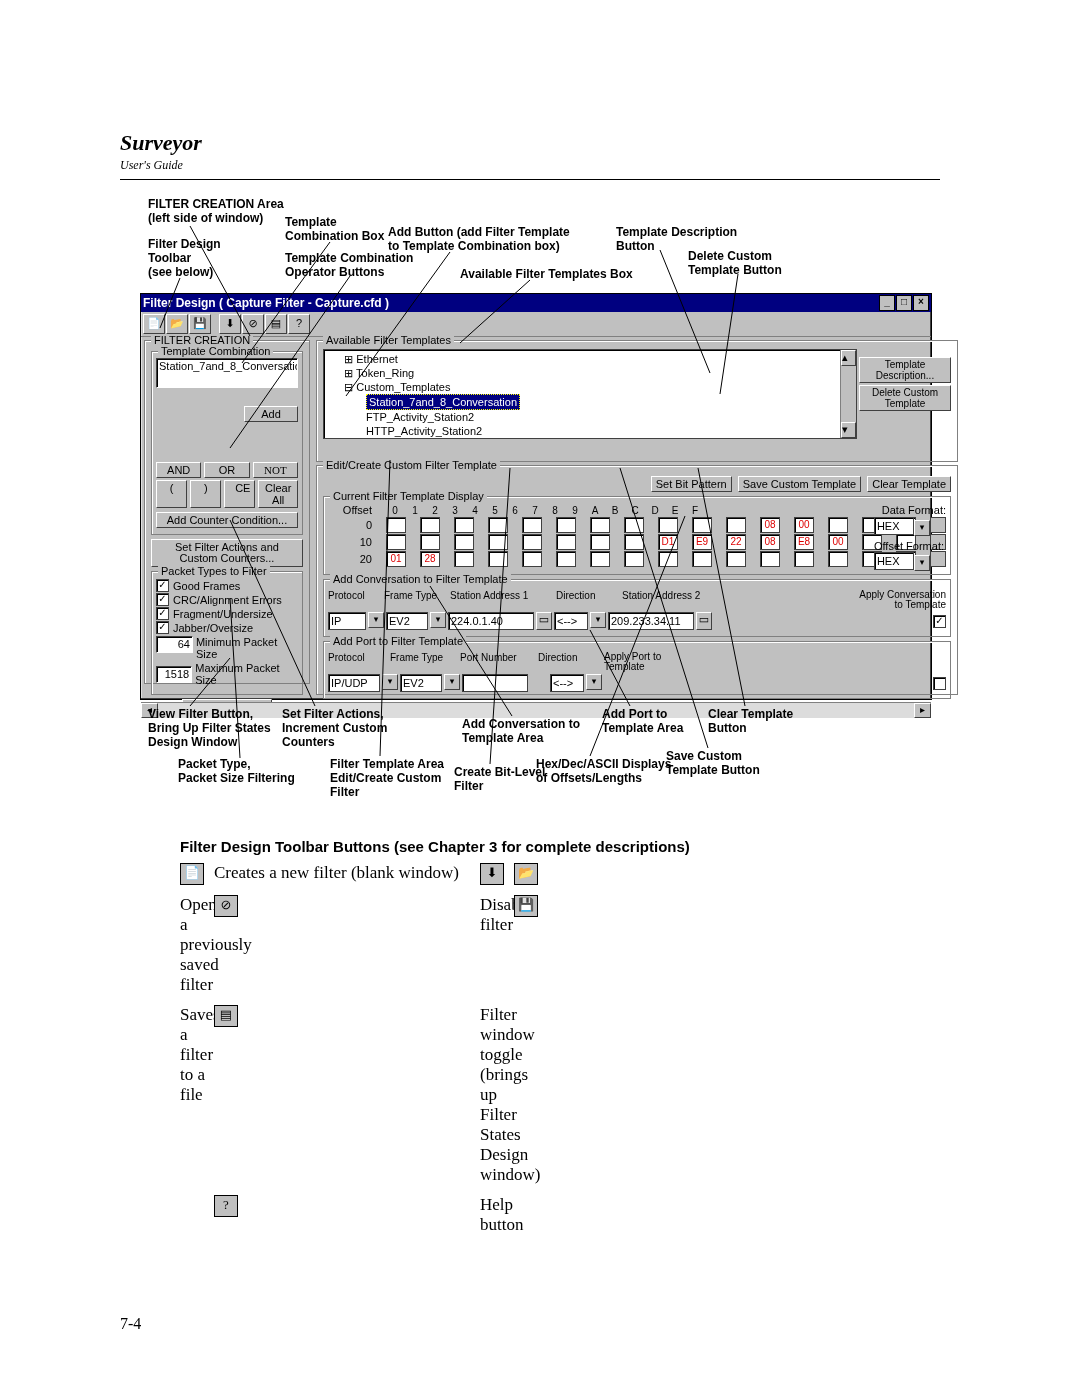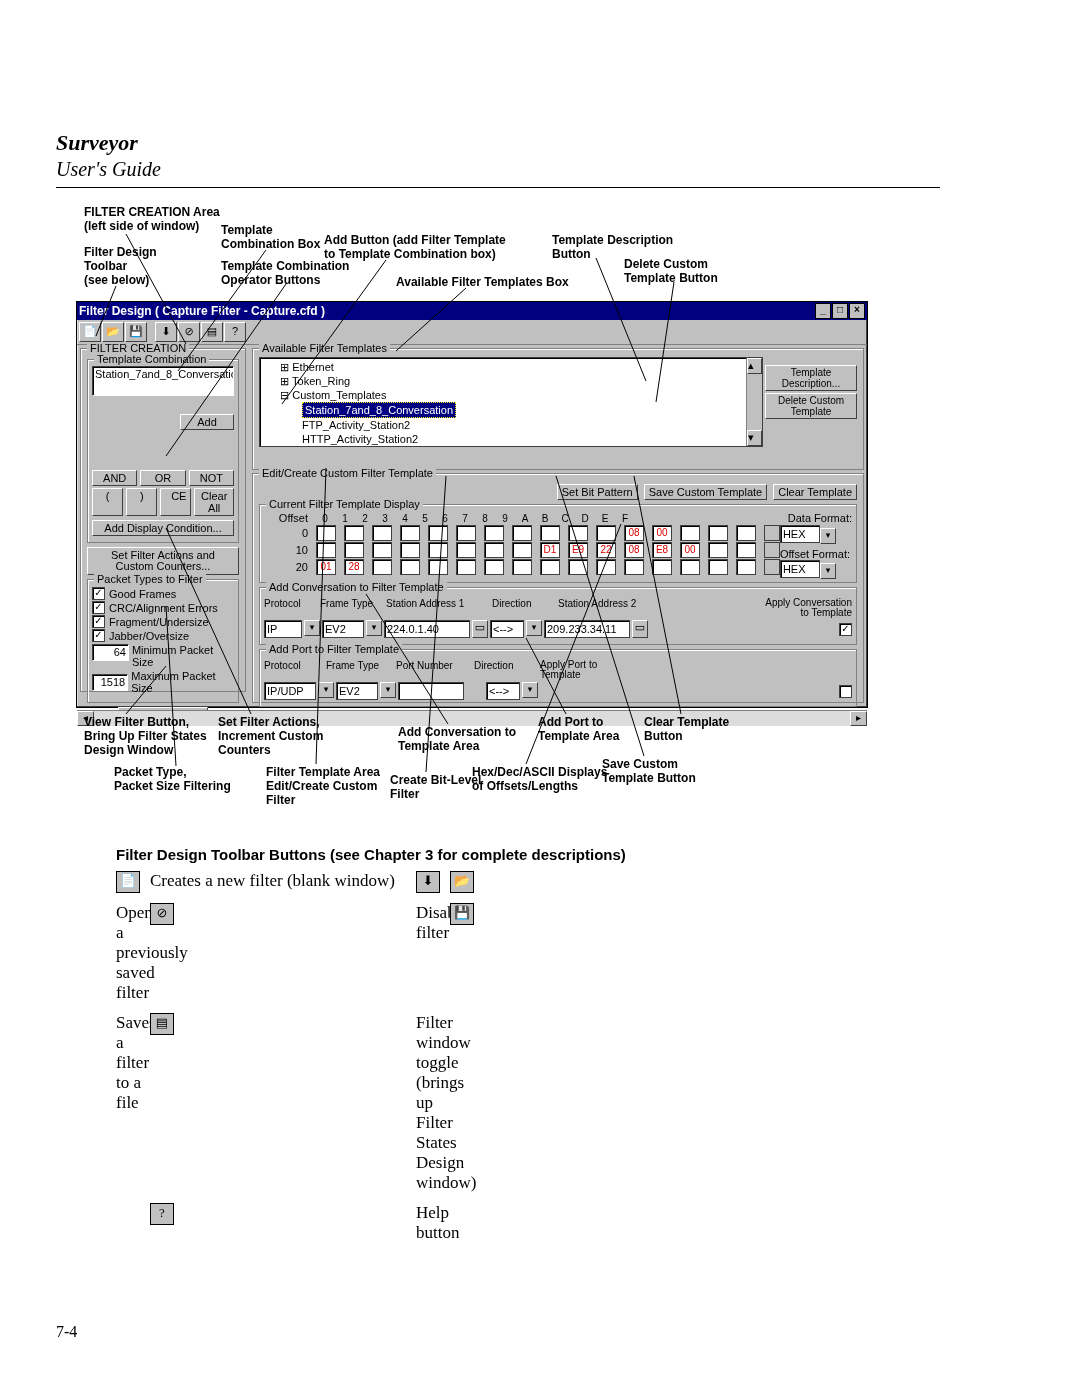--- a/index.html
+++ b/index.html
@@ -3,30 +3,30 @@
 <meta charset="utf-8">
 <style>
   body {
     margin: 0;
     padding: 0;
     font-family: "Times New Roman", serif;
     background: #fff;
     width: 1080px;
   }
   .page {
-    padding: 130px 140px 0 56px;
+    padding: 130px 140px 0 120px;
   }
   .header-title {
     font-style: italic;
     font-weight: bold;
     font-size: 22px;
   }
   .header-sub {
     font-style: italic;
-    font-size: 20px;
+    font-size: 12px;
     margin-top: 2px;
   }
   hr.rule {
     border: none;
     border-top: 1px solid #000;
     margin: 6px 0 18px 0;
   }
   .intro {
     font-size: 20px;
     margin: 10px 0 10px 75px;
@@ -157,21 +157,21 @@
   .tree .sel { background:#000080;color:#fff;border:1px dotted #ff0;display:inline-block;padding:0 2px;}
   .tree .scroll { position:absolute;right:0;top:0;width:15px;height:100%;background:#c0c0c0;border-left:1px solid #808080;}
   .tree .scroll .thumb{position:absolute;top:0;left:0;right:0;height:14px;background:#c0c0c0;border:1px solid #fff;border-right-color:#404040;border-bottom-color:#404040;}
   .tree .scroll .thumb.b{top:auto;bottom:0;}
 
   .tree-side-btns {
     position:absolute; right:6px; top:16px; width:92px; display:flex;flex-direction:column;gap:2px;
   }
   .tree-side-btns .btn { font-size:10px; padding:1px 2px;}
 
-  .hex-row { display:flex;align-items:center;gap:8px;font-size:11px;margin:1px 0;}
+  .hex-row { display:flex;align-items:center;gap:14px;font-size:11px;margin:1px 0;}
   .hex-row .lab{width:44px;text-align:right;}
   .hex-row .cell{width:18px;height:14px;background:#fff;border:1px solid #404040;box-shadow:inset 1px 1px 0 #000;font-size:10px;text-align:center;line-height:13px;}
   .hex-row .cell.r{color:#d00;}
   .hex-row .scroll{width:14px;height:14px;background:#c0c0c0;border:1px solid #404040;}
 
   .sel-box{background:#fff;border:1px solid #404040;box-shadow:inset 1px 1px 0 #000;font-size:11px;padding:0 2px;height:16px;display:inline-flex;align-items:center;}
   .dd{display:inline-block;width:14px;height:14px;background:#c0c0c0;border:1px solid #fff;border-right-color:#404040;border-bottom-color:#404040;text-align:center;font-size:9px;line-height:12px;}
 
   .scrollbar-h {
     height:15px;background:#dcdcdc;border-top:1px solid #808080;position:relative;
@@ -259,30 +259,30 @@
 
             <div class="panel" style="margin:2px 0;padding:6px 4px 4px 4px;">
               <span class="legend">Template Combination</span>
               <div class="sunken" style="height:26px;overflow:hidden;">Station_7and_8_Conversation</div>
               <div class="row" style="justify-content:flex-end;margin-top:18px;">
                 <span class="btn" style="width:44px;">Add</span>
               </div>
               <div class="row" style="margin-top:40px;">
                 <span class="btn" style="flex:1;">AND</span>
                 <span class="btn" style="flex:1;">OR</span>
-                <span class="btn" style="flex:1;">NOT</span>
+                <span class="btn" style="flex:1;font-family:Liberation Serif, serif;">NOT</span>
               </div>
               <div class="row">
                 <span class="btn" style="flex:1;">(</span>
                 <span class="btn" style="flex:1;">)</span>
                 <span class="btn" style="flex:1;text-align:right;">CE</span>
                 <span class="btn" style="flex:1.4;">Clear All</span>
               </div>
               <div class="row" style="margin-top:4px;">
-                <span class="btn" style="flex:1;">Add Display Condition...</span>
+                <span class="btn" style="flex:1;">Add Counter Condition...</span>
               </div>
             </div>
             <div class="row" style="margin-top:4px;">
               <span class="btn" style="flex:1;white-space:pre-line;line-height:11px;padding:2px;">Set Filter Actions and
 Custom Counters...</span>
             </div>
             <div class="panel" style="margin:4px 0;padding:6px 4px;">
               <span class="legend">Packet Types to Filter</span>
               <div class="chk">
                   <span class="box">✓</span>

